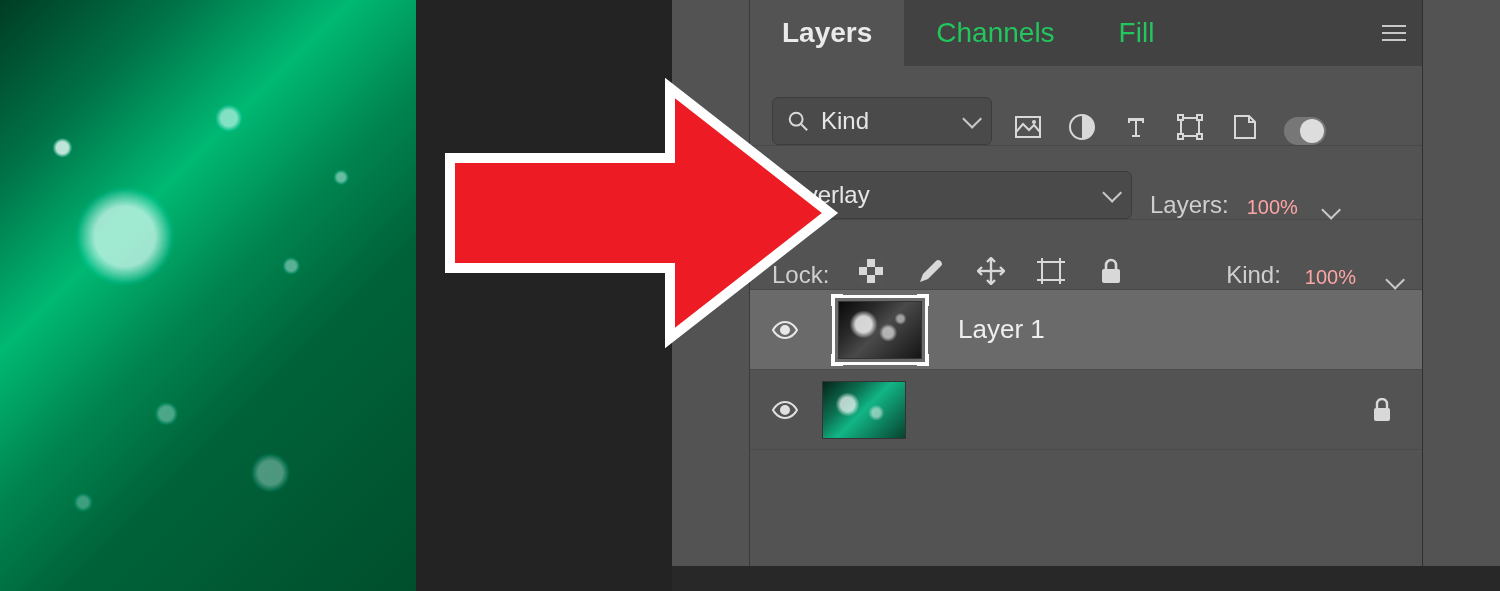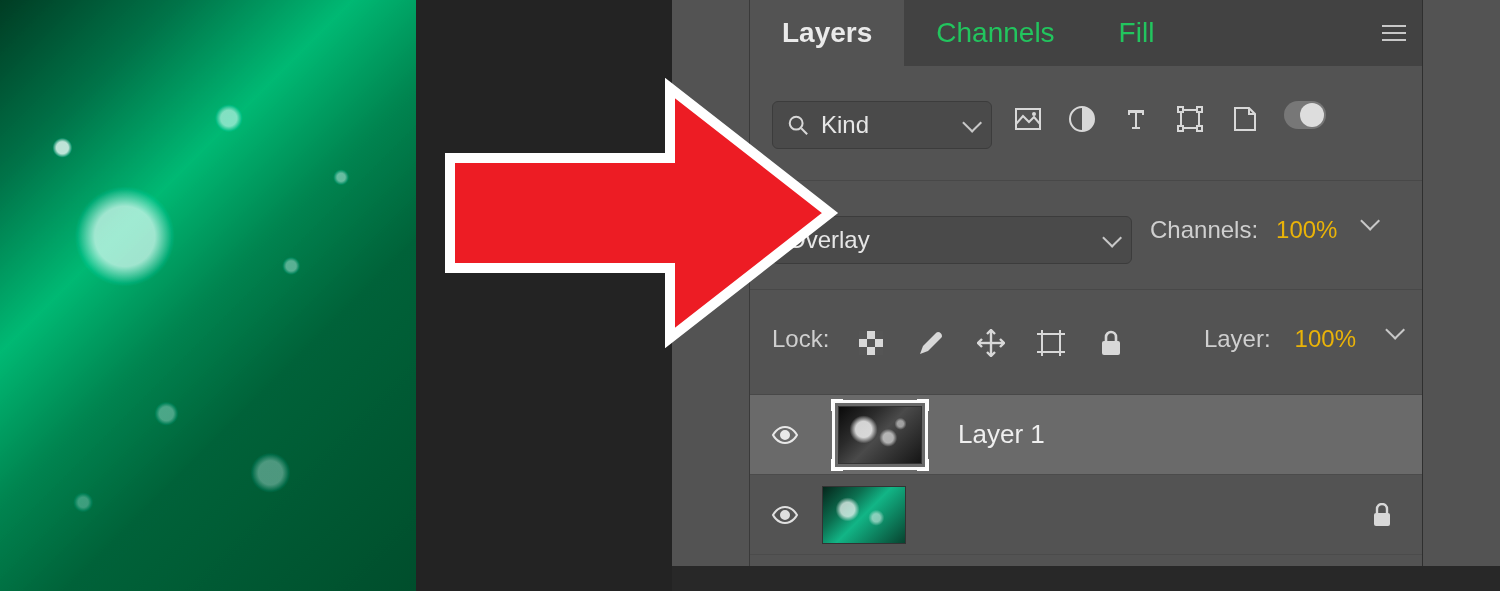--- a/index.html
+++ b/index.html
@@ -90,24 +90,23 @@
   }
   .panel-menu {
     margin-left: auto;
     width: 56px; height: 66px;
     display: flex; align-items:center; justify-content:center;
     cursor: pointer;
   }
   .panel-menu .bars { width: 24px; height: 2px; background:#c8c8c8; box-shadow: 0 -7px 0 #c8c8c8, 0 7px 0 #c8c8c8; }
   .row {
     display: flex;
-    align-items: flex-start;
+    align-items: flex-end;
     padding: 0 22px;
     gap: 18px;
-    margin-top: 35px;
   }
   .row-filter { height: 80px; border-bottom: 1px solid #484848; }
   .dd {
     display: flex; align-items: center;
     height: 48px;
     background: #4a4a4a;
     border: 1px solid #3c3c3c;
     border-radius: 6px;
     padding: 0 14px;
     font-size: 24px;
@@ -137,21 +136,21 @@
   }
   .toggle::after {
     content:"";
     position:absolute; right:2px; top:2px;
     width:24px; height:24px; border-radius:50%;
     background:#ddd;
   }
   .row-blend { height: 74px; border-bottom: 1px solid #484848;}
   .blend-dd { flex: 0 0 360px; justify-content: space-between; }
   .lbl { font-size: 24px; color:#cfcfcf; white-space: nowrap; }
-  .val { font-size: 24px; color:#eab308; }
+  .val { font-size: 20px; color:#fca5a5; }
   .row-lock { height: 70px; border-bottom: 1px solid #484848; gap: 24px;}
   .lock-icons { display:flex; gap: 24px; align-items:center;}
   .layers-list { flex:1; background:#535353; }
   .layer-row {
     display:flex; align-items:center;
     height: 80px;
     padding-left: 18px;
     gap: 20px;
     border-bottom: 1px solid #4b4b4b;
   }
@@ -260,21 +259,21 @@
         </svg>
       </div>
       <div class="toggle"></div>
     </div>
 
     <div class="row row-blend">
       <div class="dd blend-dd">
         <span>Overlay</span>
         <span class="chev"></span>
       </div>
-      <span class="lbl">Channels:</span>
+      <span class="lbl">Layers:</span>
       <span class="val">100%</span>
       <span class="chev" style="margin-left:6px"></span>
     </div>
 
     <div class="row row-lock">
       <span class="lbl">Lock:</span>
       <div class="lock-icons">
         <div class="icon-btn">
           <svg width="24" height="24" viewBox="0 0 24 24">
             <rect x="0" y="0" width="24" height="24" fill="#d8d8d8"></rect>
@@ -310,21 +309,21 @@
           </svg>
         </div>
         <div class="icon-btn">
           <svg width="22" height="26" viewBox="0 0 22 26" fill="#d8d8d8">
             <rect x="2" y="11" width="18" height="14" rx="2"></rect>
               <path d="M6 11V7a5 5 0 0 1 10 0v4" fill="none" stroke="#d8d8d8" stroke-width="2.6"></path>
           </svg>
         </div>
       </div>
       <div class="spacer"></div>
-      <span class="lbl">Layer:</span>
+      <span class="lbl">Kind:</span>
       <span class="val">100%</span>
       <span class="chev" style="margin-left:6px"></span>
     </div>
 
     <div class="layers-list">
       <div class="layer-row selected">
         <div class="eye">
           <svg width="28" height="20" viewBox="0 0 28 20" fill="none" stroke="#e8e8e8" stroke-width="2">
             <path d="M2 10s4-8 12-8 12 8 12 8-4 8-12 8S2 10 2 10z"></path>
               <circle cx="14" cy="10" r="4" fill="#e8e8e8"></circle>

